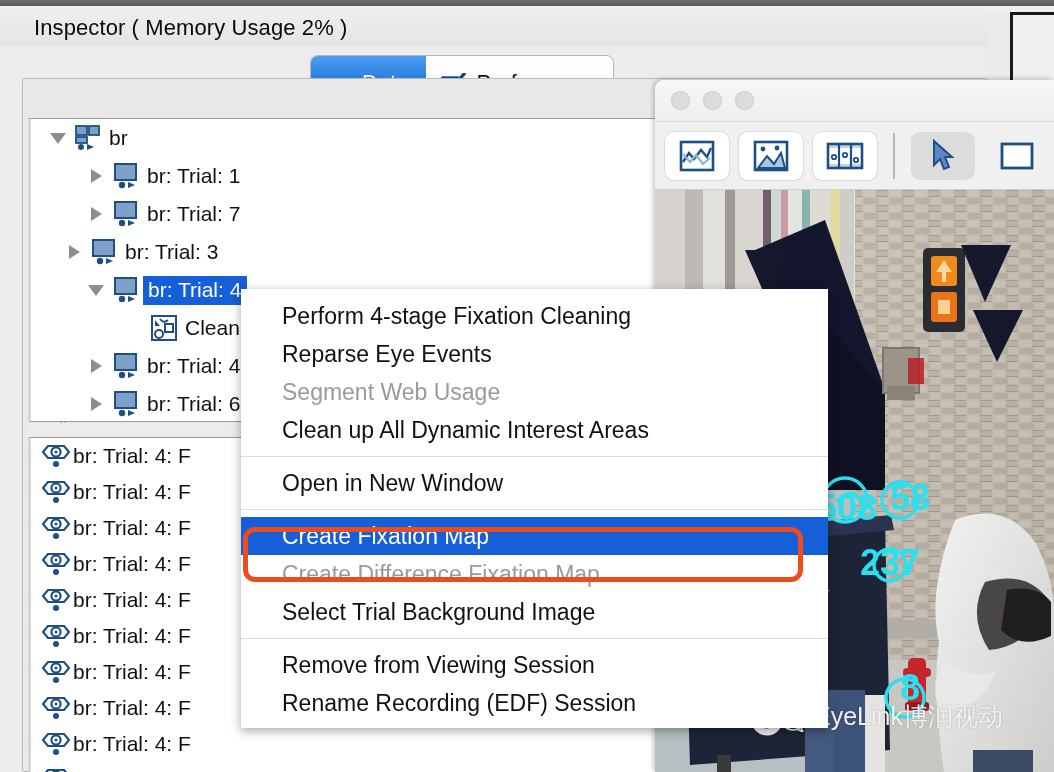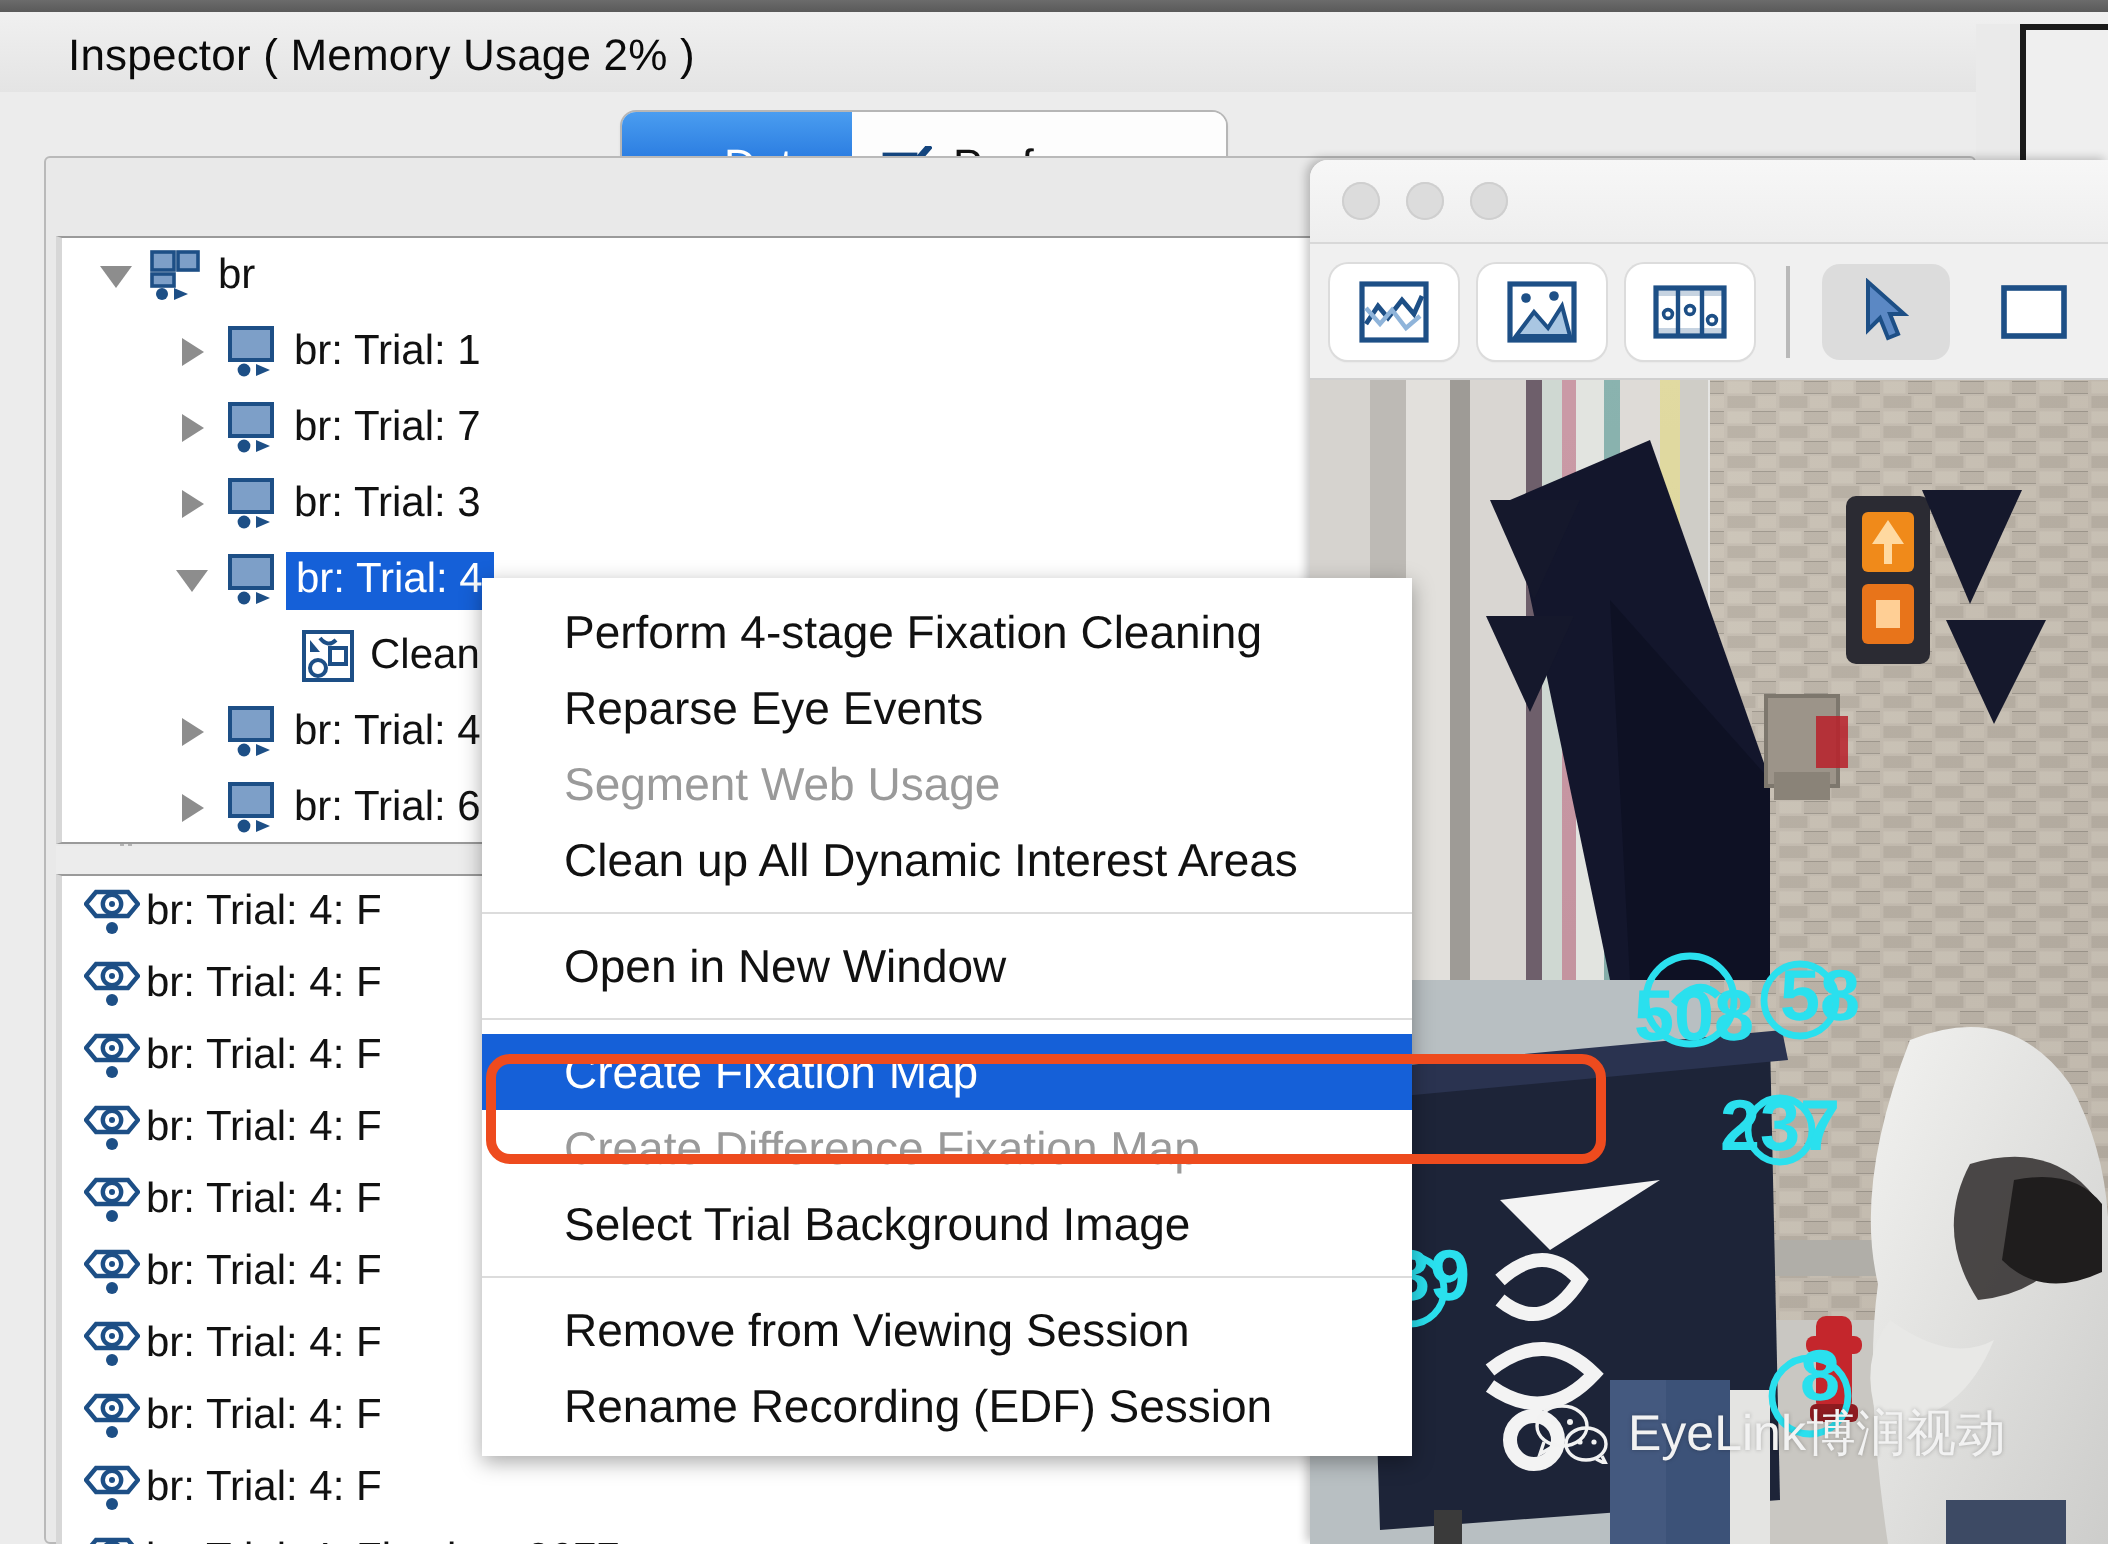--- a/index.html
+++ b/index.html
@@ -145,21 +145,21 @@
   .tbtn.pressed { background: #dcdcdc; box-shadow: none; }
   .tsep { width: 2px; height: 46px; background: #b9b9b9; margin: 0 6px; box-shadow: 3px 0 0 -1px #b9b9b9; }
 
   .img-canvas {
     position: absolute; left: 0; top: 110px; width: 399px; height: 582px;
     overflow: hidden; background: #8e8e8e;
   }
 
   
   .ctxmenu {
-    position: absolute; left: 241px; top: 289px; width: 465px;
+    position: absolute; left: 241px; top: 289px; width: 587px;
     background: #ffffff;
     box-shadow: 0 3px 10px rgba(0,0,0,.34);
     padding: 8px 0 6px 0;
     text-align: right;
   }
   .mitem {
     height: 38px; display: flex; align-items: center;
     padding-left: 41px; font-size: 23px; color: #111;
     white-space: nowrap;
   }
@@ -260,21 +260,21 @@
             </div>
             <div class="ticon-box">
               <svg width="26" height="26" viewBox="0 0 26 26">
                 <rect x="2" y="1" width="21" height="16" fill="#7d9fc8" stroke="#1d4f86" stroke-width="2"></rect>
                 <circle cx="9" cy="22" r="3.2" fill="#1d4f86"></circle>
                 <polygon points="15,19 22,22 15,25" fill="#1d4f86"></polygon>
               </svg>
             </div>
             <div class="tlabel">br: Trial: 7</div>
           </div>
-          <div class="trow" style="padding-left: 52px;">
+          <div class="trow" style="padding-left: 30px;">
             <div class="twist">
               <span class="tw-right"></span>
             </div>
             <div class="ticon-box">
               <svg width="26" height="26" viewBox="0 0 26 26">
                 <rect x="2" y="1" width="21" height="16" fill="#7d9fc8" stroke="#1d4f86" stroke-width="2"></rect>
                 <circle cx="9" cy="22" r="3.2" fill="#1d4f86"></circle>
                 <polygon points="15,19 22,22 15,25" fill="#1d4f86"></polygon>
               </svg>
             </div>

